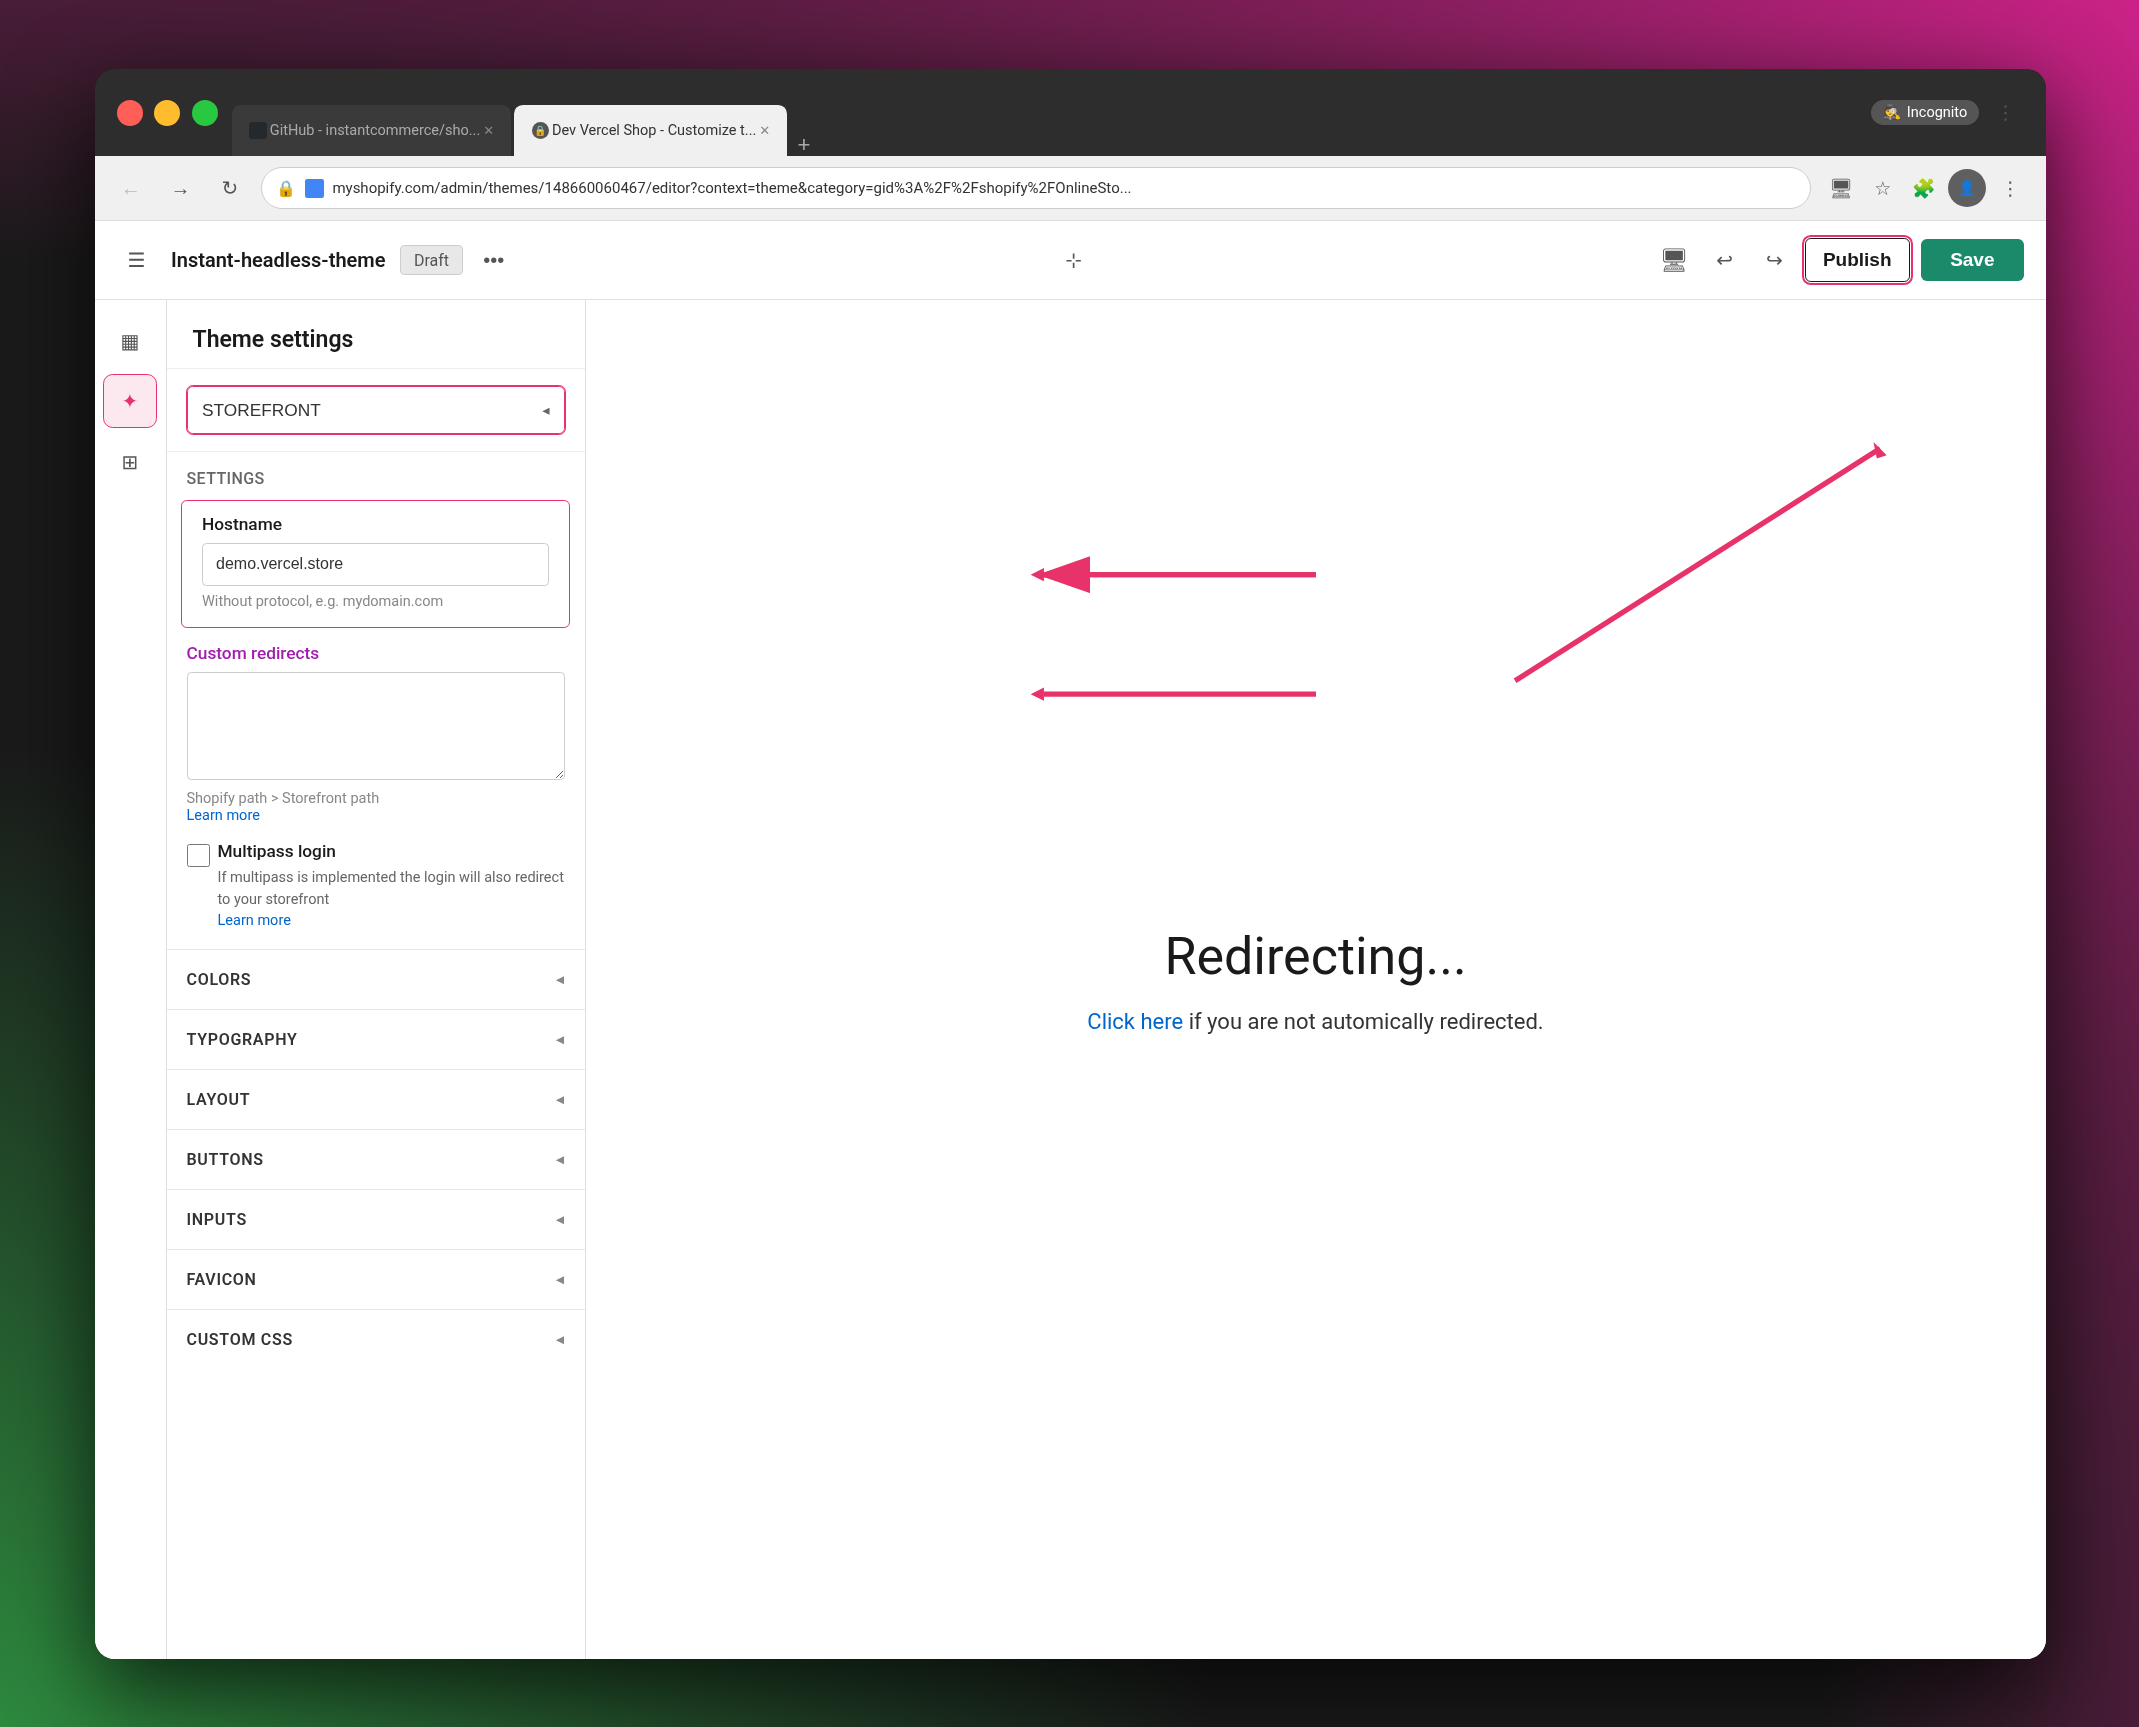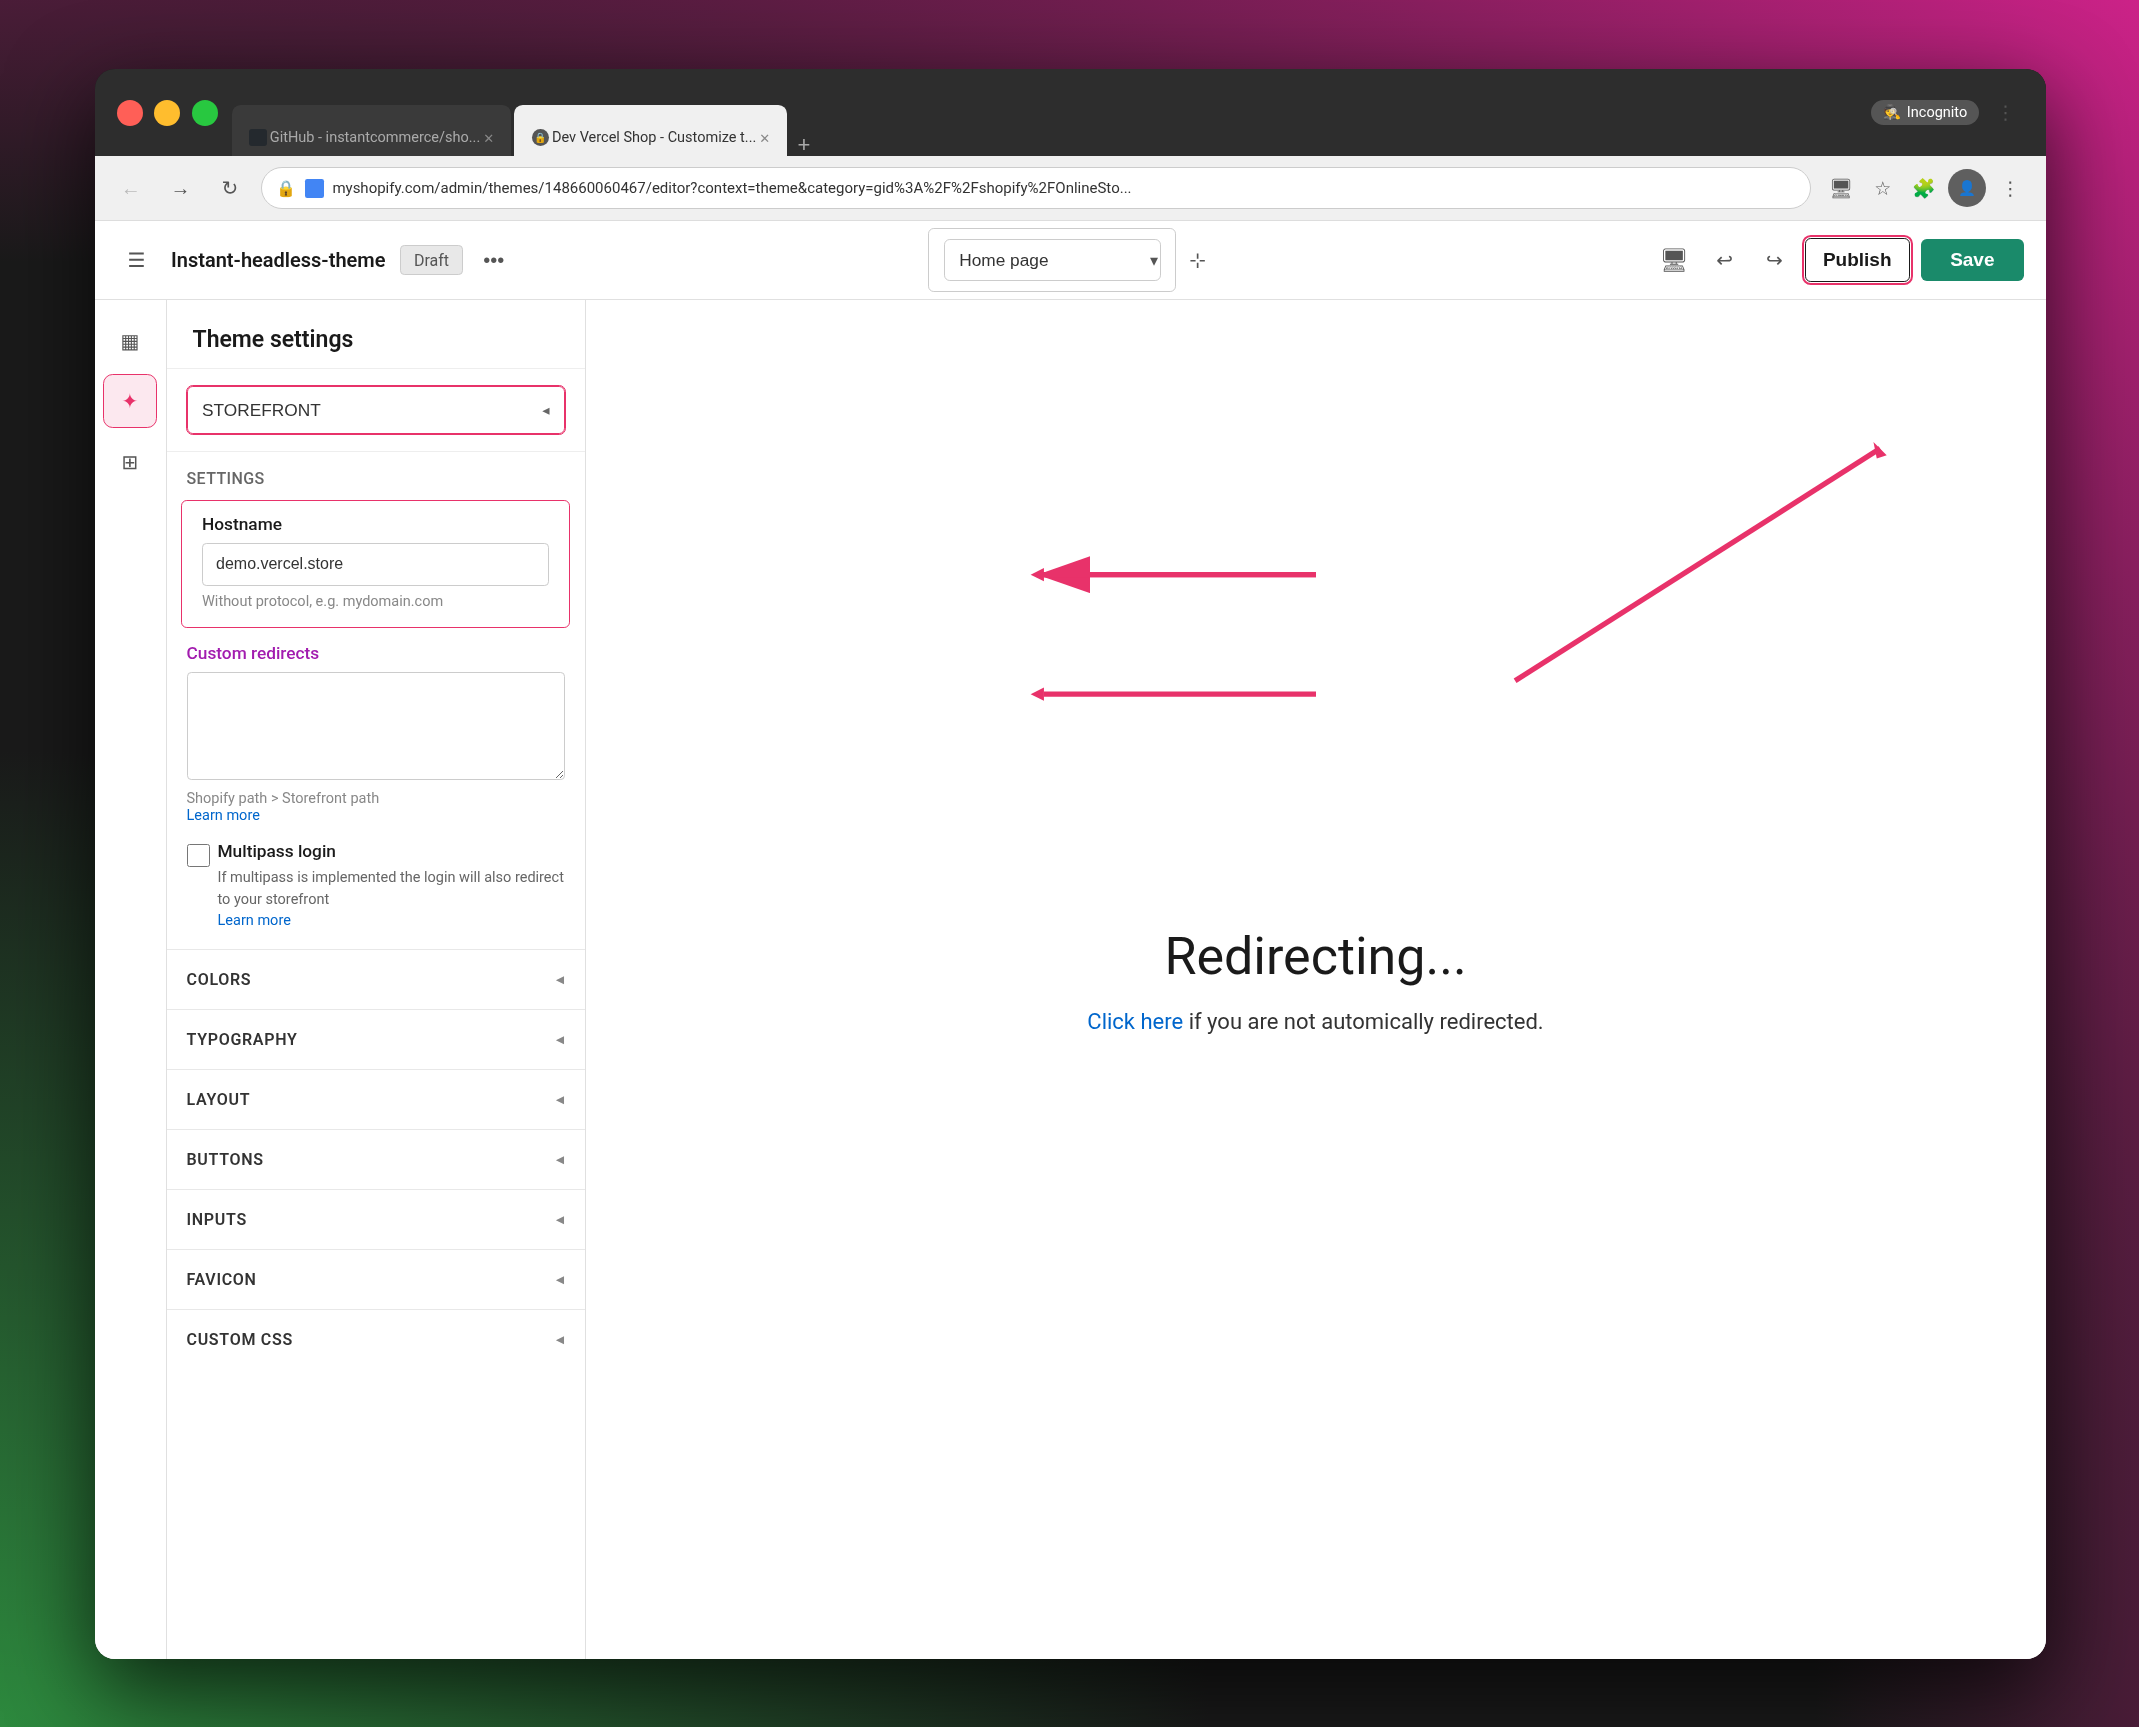--- a/index.html
+++ b/index.html
@@ -60,21 +60,21 @@
       padding-top: 22px;
     }
 
     .browser-tab {
       background: #3a3a3a;
       border-radius: 8.7px 8.7px 0 0;
       padding: 10px 17.3px;
       font-size: 16px;
       color: #aaa;
       display: flex;
-      align-items: flex-end;
+      align-items: center;
       gap: 3px;
       min-width: 217px;
       max-width: 304px;
       cursor: pointer;
       height: 51px;
     }
 
     .browser-tab.active {
       background: #f0f0f0;
       color: #333;
@@ -713,28 +713,20 @@
     <div class="app-toolbar">
       <div class="app-toolbar-left">
         <button class="sidebar-toggle-btn">
           <span>☰</span>
         </button>
         <span class="theme-name">Instant-headless-theme</span>
         <span class="draft-badge">Draft</span>
         <button class="more-btn">•••</button>
       </div>
       <div class="app-toolbar-center">
-        <div class="page-selector select-wrapper">
-          <select style="border:0.7px solid #ccc; border-radius:5.8px; padding:10px 36px 10px 14.5px; font-size:17.3px; color:#333; background:white; cursor:pointer; min-width:217px; position:relative;">
-            <option>Home page</option>
-            <option>Product page</option>
-            <option>Collection page</option>
-          </select>
-          <span style="position:absolute; right:17.3px; top:50%; transform:translateY(-50%); pointer-events:none; font-size:16px; color:#555;">▾</span>
-        </div>
         <button style="background:none; border:none; cursor:pointer; font-size:20px; color:#555; padding:5.8px; margin-left:7.2px;">
           <span>⊹</span>
         </button>
       </div>
       <div class="app-toolbar-right">
         <button class="device-btn">
           <span>🖥</span>
         </button>
         <button class="undo-btn">
           <span>↩</span>

